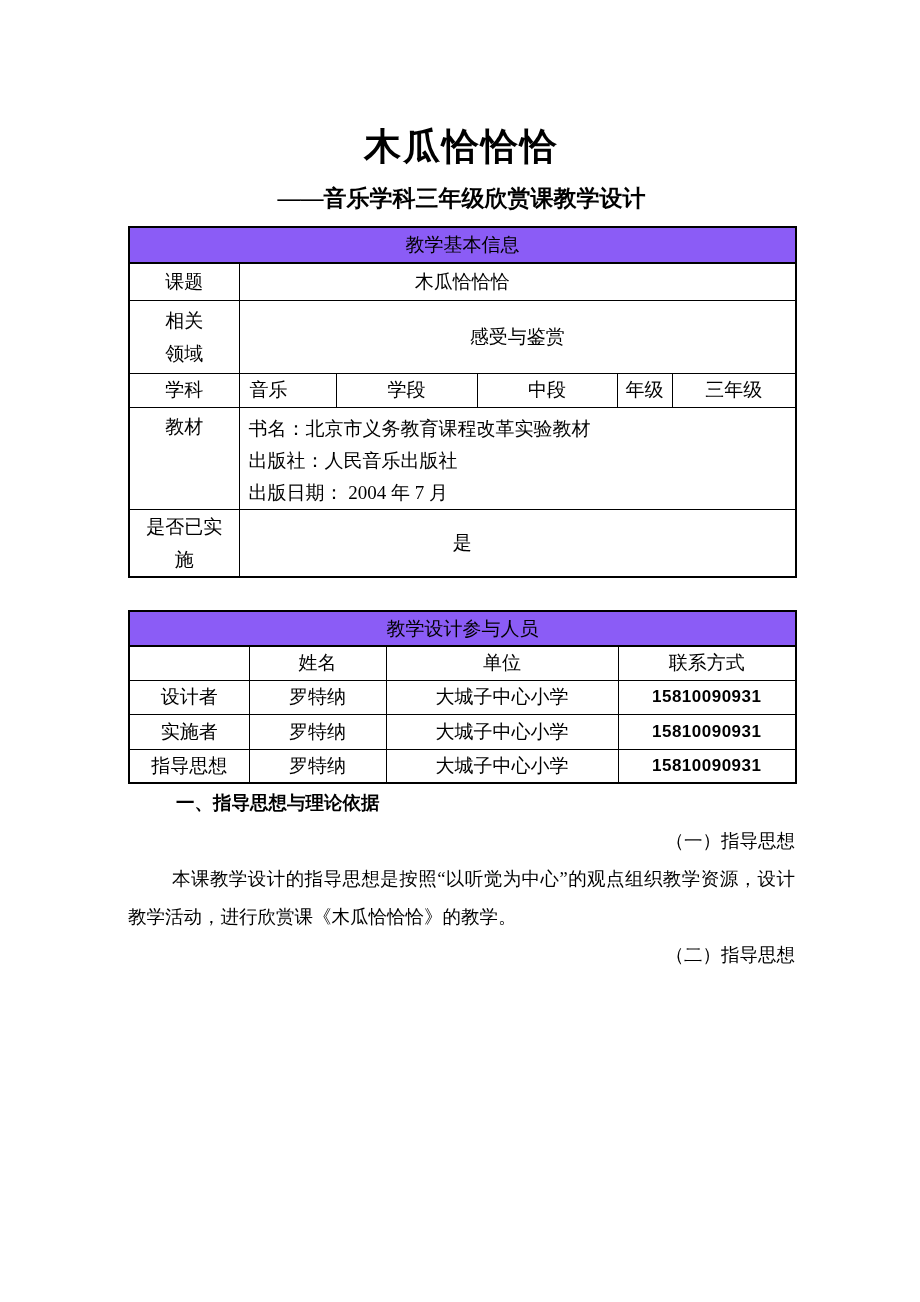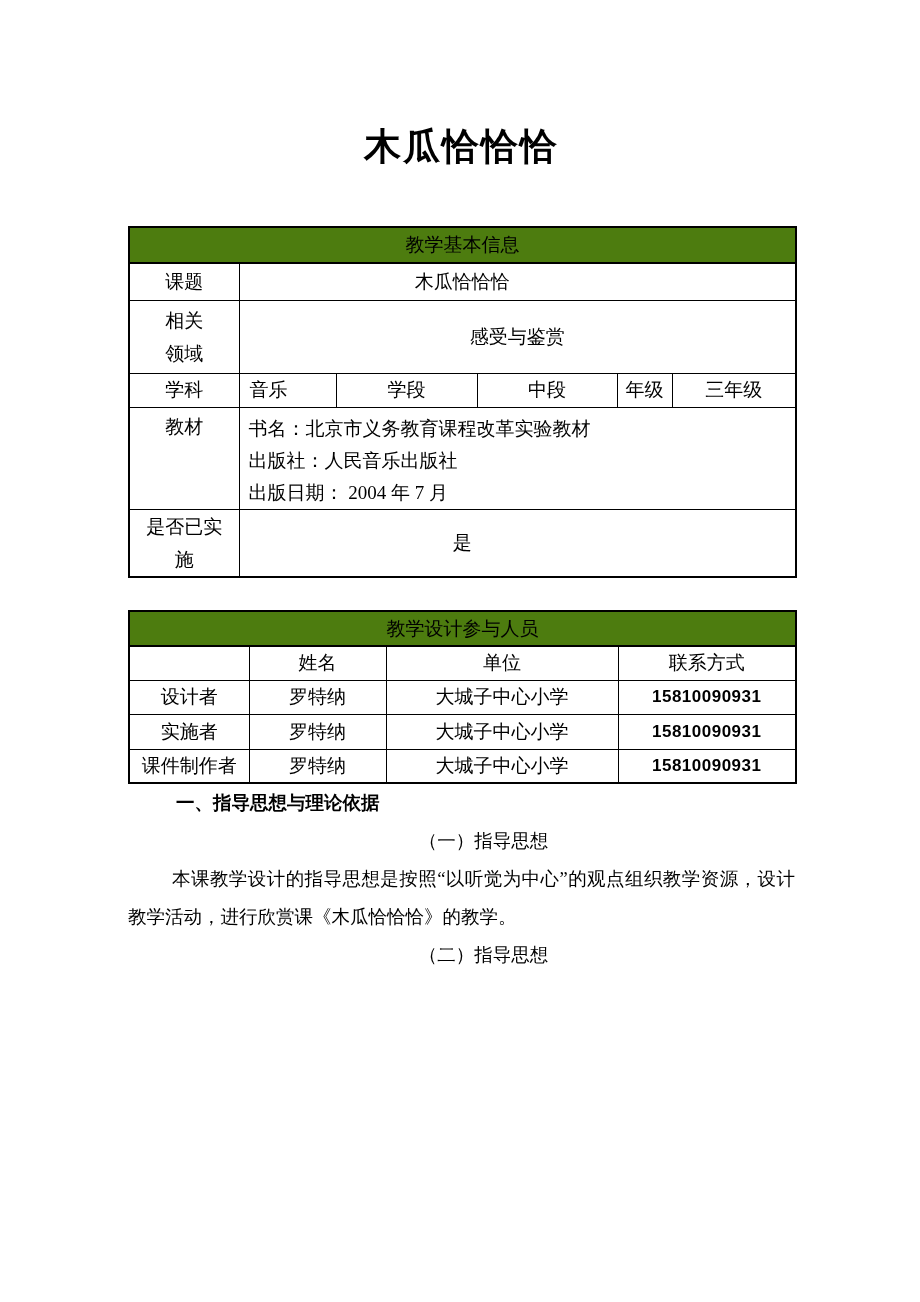--- a/index.html
+++ b/index.html
@@ -43,21 +43,21 @@
     font-size:19px;
   }
   .tbl td{
     border:1px solid #000;
     text-align:center;
     vertical-align:middle;
     padding:0;
     overflow:hidden;
   }
   .tbl tr.hdr td{
-    background:#4d7c0f;
+    background:#8b5cf6;
     border-bottom:2px solid #000;
   }
   .tbl-basic{top:226px;}
   .tbl-people{top:610px;}
   td.cell-left{text-align:left;padding-left:10px;}
   td.book-cell{
     text-align:left;
     vertical-align:top;
     padding:5px 6px 0 9px;
     line-height:32px;
@@ -81,29 +81,30 @@
     margin:0;
     text-align:justify;
     text-indent:44px;
   }
   .body-text p.sec-heading{
     font-weight:bold;
     text-indent:48px;
     text-align:left;
   }
   .body-text p.sub-heading{
-    text-align:center;
+    text-align:right;
   }
 </style>
 </head>
 <body>
 
 <div class="page">
 
   <h1 class="doc-title">木瓜恰恰恰</h1>
+  <h2 class="doc-subtitle">——音乐学科三年级欣赏课教学设计</h2>
 
   <table class="tbl tbl-basic">
     <colgroup>
       <col style="width:110px">
         <col style="width:97px">
         <col style="width:141px">
       <col style="width:140px">
         <col style="width:55px">
         <col style="width:124px">
     </colgroup>
@@ -171,21 +172,21 @@
       <td>大城子中心小学</td>
       <td class="digits">15810090931</td>
     </tr>
     <tr style="height:35px">
       <td>实施者</td>
       <td>罗特纳</td>
       <td>大城子中心小学</td>
       <td class="digits">15810090931</td>
     </tr>
     <tr style="height:34px">
-      <td>课件制作者</td>
+      <td>指导思想</td>
       <td>罗特纳</td>
       <td>大城子中心小学</td>
       <td class="digits">15810090931</td>
     </tr>
   </tbody>
     </table>
 
   <div class="body-text">
     <p class="sec-heading">一、指导思想与理论依据</p>
     <p class="sub-heading">（一）指导思想</p>

